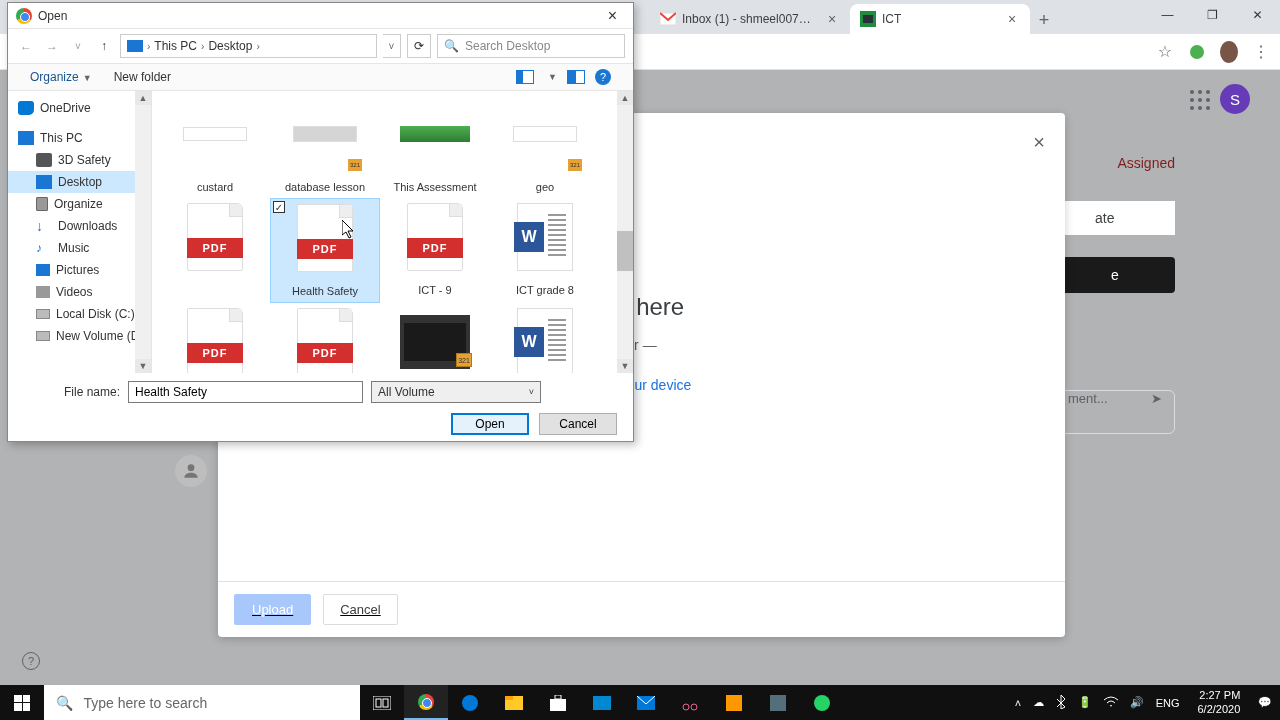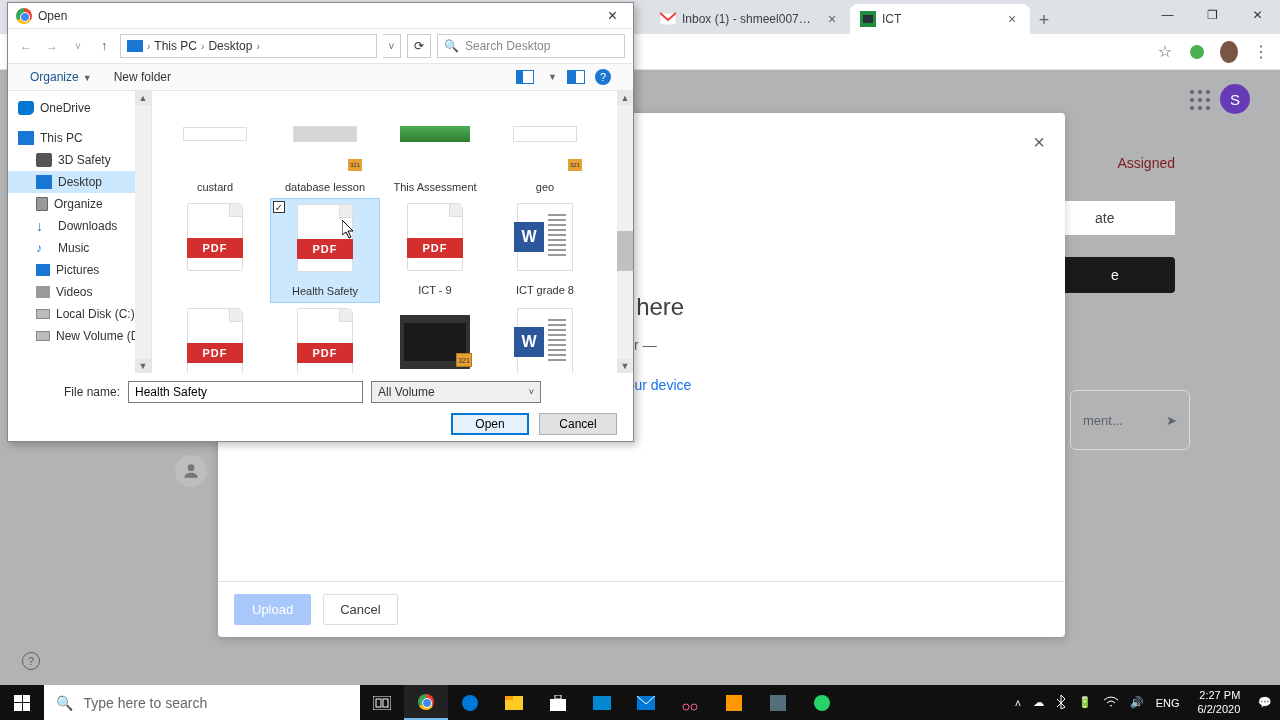--- a/index.html
+++ b/index.html
@@ -25,30 +25,30 @@
 .appsgrid span { display: block; width: 4px; height: 4px; background: #5f6368; border-radius: 50%; position: absolute; }
 .bigavatar { position: absolute; top: 84px; right: 30px; width: 30px; height: 30px; border-radius: 50%; background: #673ab7; color: #fff; display: flex; align-items: center; justify-content: center; font-size: 15px; }
 
 
 .modal { position: absolute; top: 113px; left: 218px; width: 847px; height: 524px; background: #fff; box-shadow: 0 2px 10px rgba(0,0,0,0.2); border-radius: 4px; }
 .modalclose { position: absolute; top: 18px; right: 20px; font-size: 20px; color: #5f6368; cursor: pointer; }
 .dropzone { position: absolute; top: 180px; left: 0; width: 100%; text-align: center; }
 .dropzone .big { font-size: 24px; color: #3c4043; }
 .dropzone .or { font-size: 14px; color: #5f6368; margin-top: 16px; }
 .dropzone .sel { font-size: 14px; color: #1a73e8; margin-top: 24px; }
-.modalfoot { position: absolute; bottom: 0; left: 0; width: 100%; height: 56px; border-top: 1px solid #e0e0e0; display: flex; align-items: center; padding: 0 16px; gap: 12px; }
+.modalfoot { position: absolute; bottom: 0; left: 0; width: 100%; height: 56px; border-top: 1px solid #e0e0e0; display: flex; align-items: center; padding: 0 16px; gap: 12px; text-decoration: underline; }
 .btn-upload { background: #a8c7fa; color: #fff; border: none; padding: 8px 18px; font-size: 13px; border-radius: 2px; cursor: pointer; }
 .btn-cancel2 { background: #fff; border: 1px solid #dadce0; padding: 7px 16px; font-size: 13px; border-radius: 2px; color: #3c4043; cursor: pointer; }
 
 
 .rightpanel { position: absolute; top: 155px; right: 105px; width: 120px; }
 .assigned { font-size: 14px; color: #7f1d1d; font-weight: 500; text-align: right; }
 .createbtn { margin-top: 30px; height: 34px; background: #fff; display: flex; align-items: center; padding-left: 40px; font-size: 14px; color: #3c4043; }
 .blackbtn { margin-top: 22px; height: 36px; background: #1a1a1a; color: #fff; display: flex; align-items: center; justify-content: center; font-size: 14px; border-radius: 4px; }
-.commentbox { position: absolute; top: 390px; right: 90px; width: 120px; height: 60px; border: 1px solid #dadce0; border-radius: 6px; display: flex; align-items: center; padding: 0 12px; }
+.commentbox { position: absolute; top: 390px; right: 105px; width: 120px; height: 44px; border: 1px solid #dadce0; border-radius: 6px; display: flex; align-items: flex-start; padding: 0 12px; }
 .commentbox span { color: #5f6368; font-size: 13px; }
 .commentbox .send { margin-left: auto; color: #5f6368; }
 
 .smallavatar { position: absolute; top: 455px; left: 175px; width: 32px; height: 32px; border-radius: 50%; background: #bdbdbd; display: flex; align-items: center; justify-content: center; }
 .smallavatar svg { fill: #757575; }
 
 .helpcircle { position: absolute; bottom: 50px; left: 22px; width: 18px; height: 18px; border: 1.5px solid #5f6368; border-radius: 50%; display: flex; align-items: center; justify-content: center; font-size: 11px; color: #5f6368; }
 
 
 .filedialog { position: absolute; top: 2px; left: 7px; width: 627px; height: 440px; background: #fff; border: 1px solid #888; box-shadow: 3px 3px 8px rgba(0,0,0,0.25); font-size: 12px; color: #333; }

